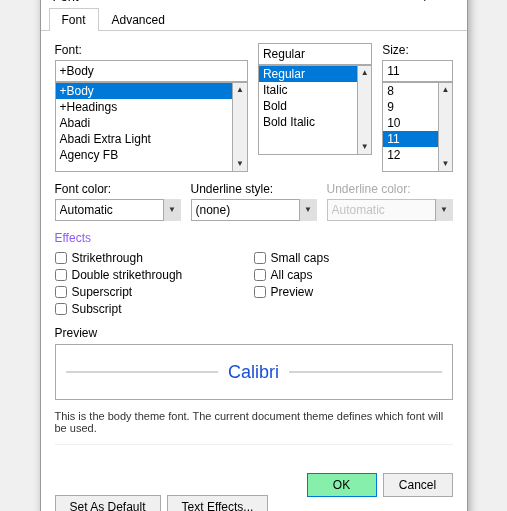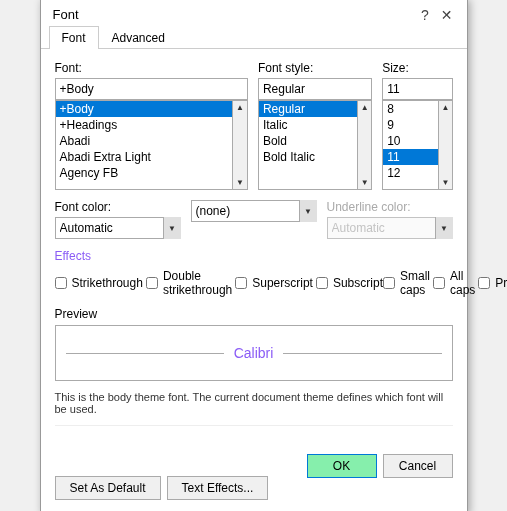--- a/index.html
+++ b/index.html
@@ -195,20 +195,21 @@
       margin-bottom: 6px;
       color: #8b5cf6;
     }
     .effects-grid {
       display: flex;
       gap: 0;
     }
     .effects-col {
       flex: 1;
       display: flex;
+      flex-direction: column;
       gap: 3px;
     }
     .checkbox-item {
       display: flex;
       align-items: center;
       gap: 5px;
       font-size: 12px;
       cursor: pointer;
     }
     .checkbox-item input[type="checkbox"] {
@@ -227,22 +228,22 @@
     .preview-box {
       border: 1px solid #aaa;
       height: 56px;
       display: flex;
       align-items: center;
       justify-content: center;
       background: #fff;
       position: relative;
     }
     .preview-text {
-      font-size: 14px;
-      color: #8b5cf6;
+      font-size: 18px;
+      color: #1d4ed8;
     }
     .preview-lines {
       position: absolute;
       top: 50%;
       left: 10px;
       right: 10px;
       transform: translateY(-50%);
       display: flex;
       align-items: center;
       justify-content: center;
@@ -336,21 +337,20 @@
             <div class="listbox-item">Agency FB</div>
           </div>
           <div class="scroll-btn">
             <div class="scroll-arrow">▲</div>
             <div class="scroll-arrow">▼</div>
           </div>
         </div>
       </div>
 
       <div class="field-group style-col">
-        <label class="field-label">Font style:</label>
         <input type="text" class="text-input" value="Regular" style="">
         <div class="listbox-wrapper">
           <div class="listbox">
             <div class="listbox-item selected">Regular</div>
             <div class="listbox-item">Italic</div>
             <div class="listbox-item">Bold</div>
             <div class="listbox-item">Bold Italic</div>
           </div>
           <div class="scroll-btn">
             <div class="scroll-arrow">▲</div>
@@ -384,20 +384,21 @@
         <label class="dropdown-label">Font color:</label>
         <div class="select-wrapper">
           <select class="dropdown">
             <option>Automatic</option>
           </select>
           <div class="select-arrow">▼</div>
         </div>
       </div>
 
       <div class="dropdown-group underline-style">
+        <label class="dropdown-label">Underline style:</label>
         <div class="select-wrapper">
           <select class="dropdown">
             <option>(none)</option>
           </select>
           <div class="select-arrow">▼</div>
         </div>
       </div>
 
       <div class="dropdown-group underline-color">
         <label class="dropdown-label grayed">Underline color:</label>

